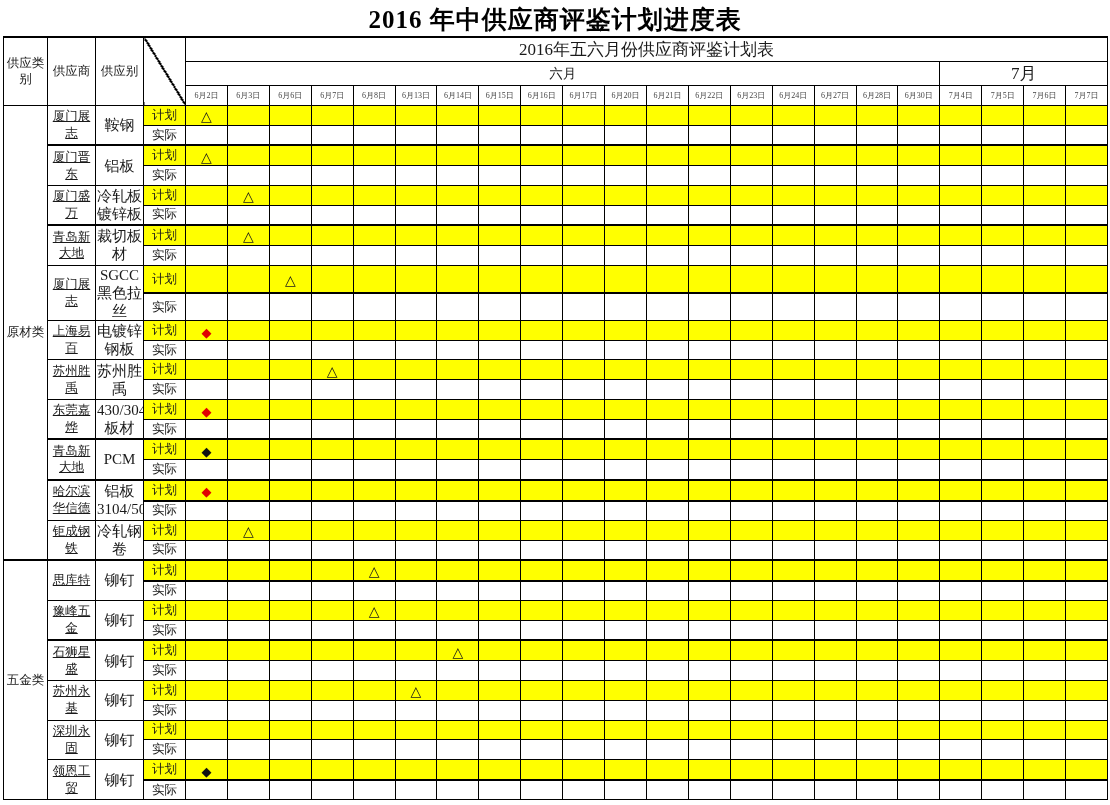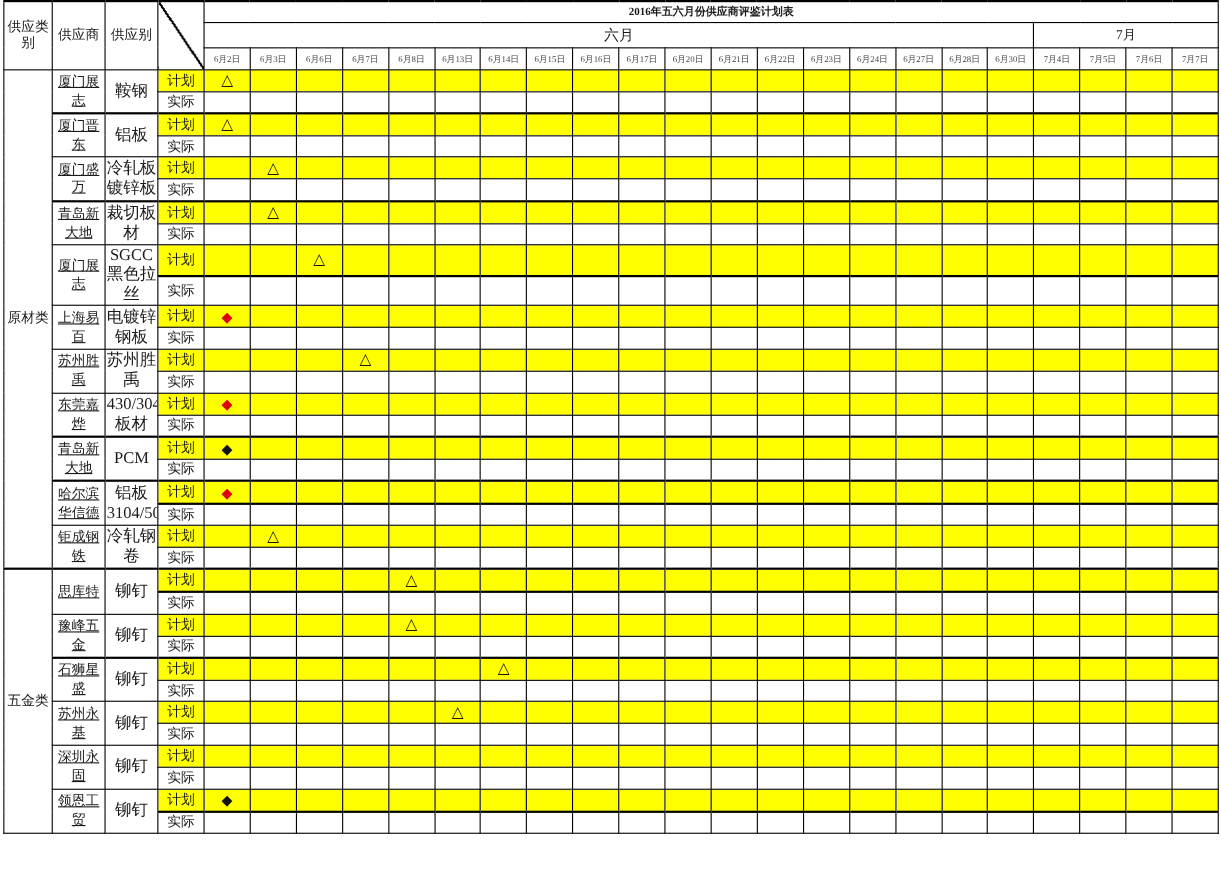--- a/index.html
+++ b/index.html
@@ -17,23 +17,23 @@
   table.sched {
     border-collapse:collapse; table-layout:fixed;
     margin-left:3px; width:1105px;
   }
   td {
     border:1px solid #000; text-align:center; vertical-align:middle;
     overflow:hidden; padding:0 1px;
   }
   
   tr.hrow1 td { border-top:2px solid #000; }
-  td.subtitle { height:19px; font-size:10px; font-weight:bold; }
+  td.subtitle { height:19px; font-size:17px; font-weight:normal; }
   td.month { height:23px; font-size:13.5px;font-family:Liberation Serif, serif; }
-  td.month-july { font-size:12px; }
+  td.month-july { font-size:17px; }
   td.date { height:20px; font-size:8px; color:#444; letter-spacing:0;font-family:Liberation Serif, serif; }
   td.corner { font-size:12.5px; line-height:1.25; }
   td.diag {
     background-image:linear-gradient(to right top,
       transparent calc(50% - 1px), #000 calc(50% - 1px),
       #000 calc(50% + 1px), transparent calc(50% + 1px));
   }
   
   td.cat  { font-size:12.5px; background:#fff; }
   td.supplier { font-size:12.5px; line-height:1.35;text-decoration:underline; }
@@ -50,20 +50,21 @@
   
   .mark { display:inline-block; line-height:1; vertical-align:middle; }
   .m-triangle      { font-size:14px; color:#1a1a1a; }
   .m-diamond_red   { font-size:13px; color:#e00000; }
   .m-diamond_black { font-size:13px; color:#111111; }
 </style>
 </head>
 <body>
 
 <div class="page">
+  <div class="title">2016 年中供应商评鉴计划进度表</div>
   <table class="sched">
       <colgroup>
         <col style="width: 44px;">
         <col style="width: 48px;">
         <col style="width: 48px;">
         <col style="width: 42px;">
         <col>
         <col>
         <col>
         <col>

